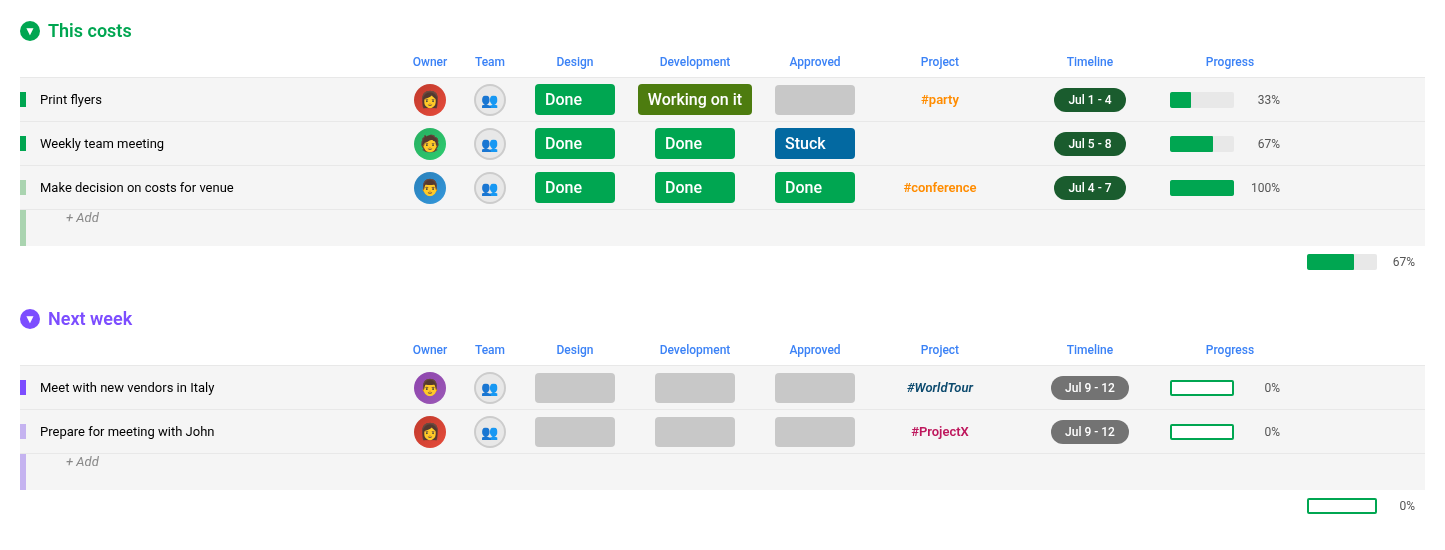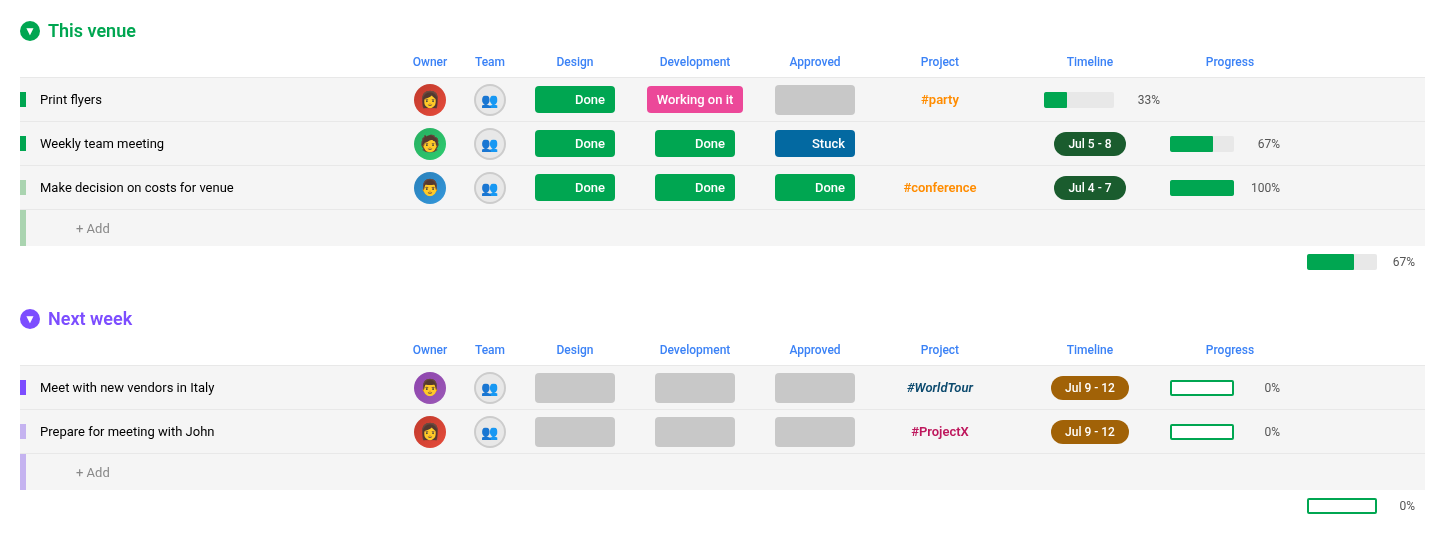--- a/index.html
+++ b/index.html
@@ -123,50 +123,50 @@
       margin: auto;
     }
 
     .team-icon { font-size: 14px; color: #aaa; }
 
     .status-cell { display: flex; justify-content: center; align-items: center; }
 
     .status-badge {
       padding: 6px 10px;
       border-radius: 4px;
-      font-size: 13px;
+      font-size: 16px;
       font-weight: 500;
       color: white;
       min-width: 80px;
-      text-align: right;
+      text-align: left;
     }
 
     .status-done { background: #00a651; }
-    .status-working { background: #ec4899; }
+    .status-working { background: #4d7c0f; }
     .status-stuck { background: #0369a1; }
     .status-empty { background: #c8c8c8; min-width: 80px; height: 30px; }
 
     .project-cell { text-align: center; font-weight: 600; }
     .project-party { color: #ff8c00; }
     .project-conference { color: #ff8c00; }
     .project-worldtour { color: #0c4a6e; font-style: italic; }
     .project-projectx { color: #be185d; }
 
     .timeline-badge {
       display: inline-block;
       padding: 5px 14px;
       border-radius: 20px;
       font-size: 12px;
       font-weight: 500;
       color: white;
       text-align: center;
     }
 
     .timeline-dark-green { background: #1a5c2e; }
-    .timeline-purple { background: #a16207; }
+    .timeline-purple { background: #737373; }
 
     .timeline-cell { display: flex; justify-content: center; }
 
     .progress-cell {
       display: flex;
       align-items: center;
       gap: 16px;
       justify-content: flex-end;
       padding-right: 10px;
     }
@@ -197,43 +197,44 @@
       display: grid;
       grid-template-columns: 380px auto;
       min-height: 36px;
       align-items: center;
       border-top: 1px solid #e8e8e8;
       background: #f5f5f5;
     }
 
     .add-cell {
       display: flex;
-      align-items: center;
-      gap: 16px;
+      align-items: flex-start;
+      gap: 6px;
+      font-style: italic;
     }
 
     .add-text { color: #888; font-size: 13px; padding-left: 20px; }
 
     .summary-row {
       display: flex;
       justify-content: flex-end;
       padding: 8px 10px 8px 0;
       align-items: center;
       gap: 8px;
     }
 
     .col-cell { display: flex; align-items: center; justify-content: center; }
   </style>
 </head>
 <body>
 
 <div class="section">
   <div class="section-header">
     <div class="chevron-down chevron-green">▼</div>
-    <span class="section-title this-week-title">This venue</span>
+    <span class="section-title this-week-title">This costs</span>
   </div>
 
   <div class="col-headers">
     <div></div>
     <div>Owner</div>
     <div>Team</div>
     <div>Design</div>
     <div>Development</div>
     <div>Approved</div>
     <div>Project</div>
@@ -259,20 +260,23 @@
     <div class="status-cell">
       <div class="status-badge status-done">Done</div>
     </div>
     <div class="status-cell">
       <div class="status-badge status-working">Working on it</div>
     </div>
     <div class="status-cell">
       <div class="status-badge status-empty"></div>
     </div>
     <div class="project-cell project-party col-cell">#party</div>
+    <div class="timeline-cell">
+      <span class="timeline-badge timeline-dark-green">Jul 1 - 4</span>
+    </div>
     <div class="progress-cell">
       <div class="progress-bar-outer">
         <div class="progress-bar-inner" style="width:33%"></div>
       </div>
       <span class="progress-text">33%</span>
     </div>
   </div>
 
   <div class="task-row">
     <div class="task-name-cell">

